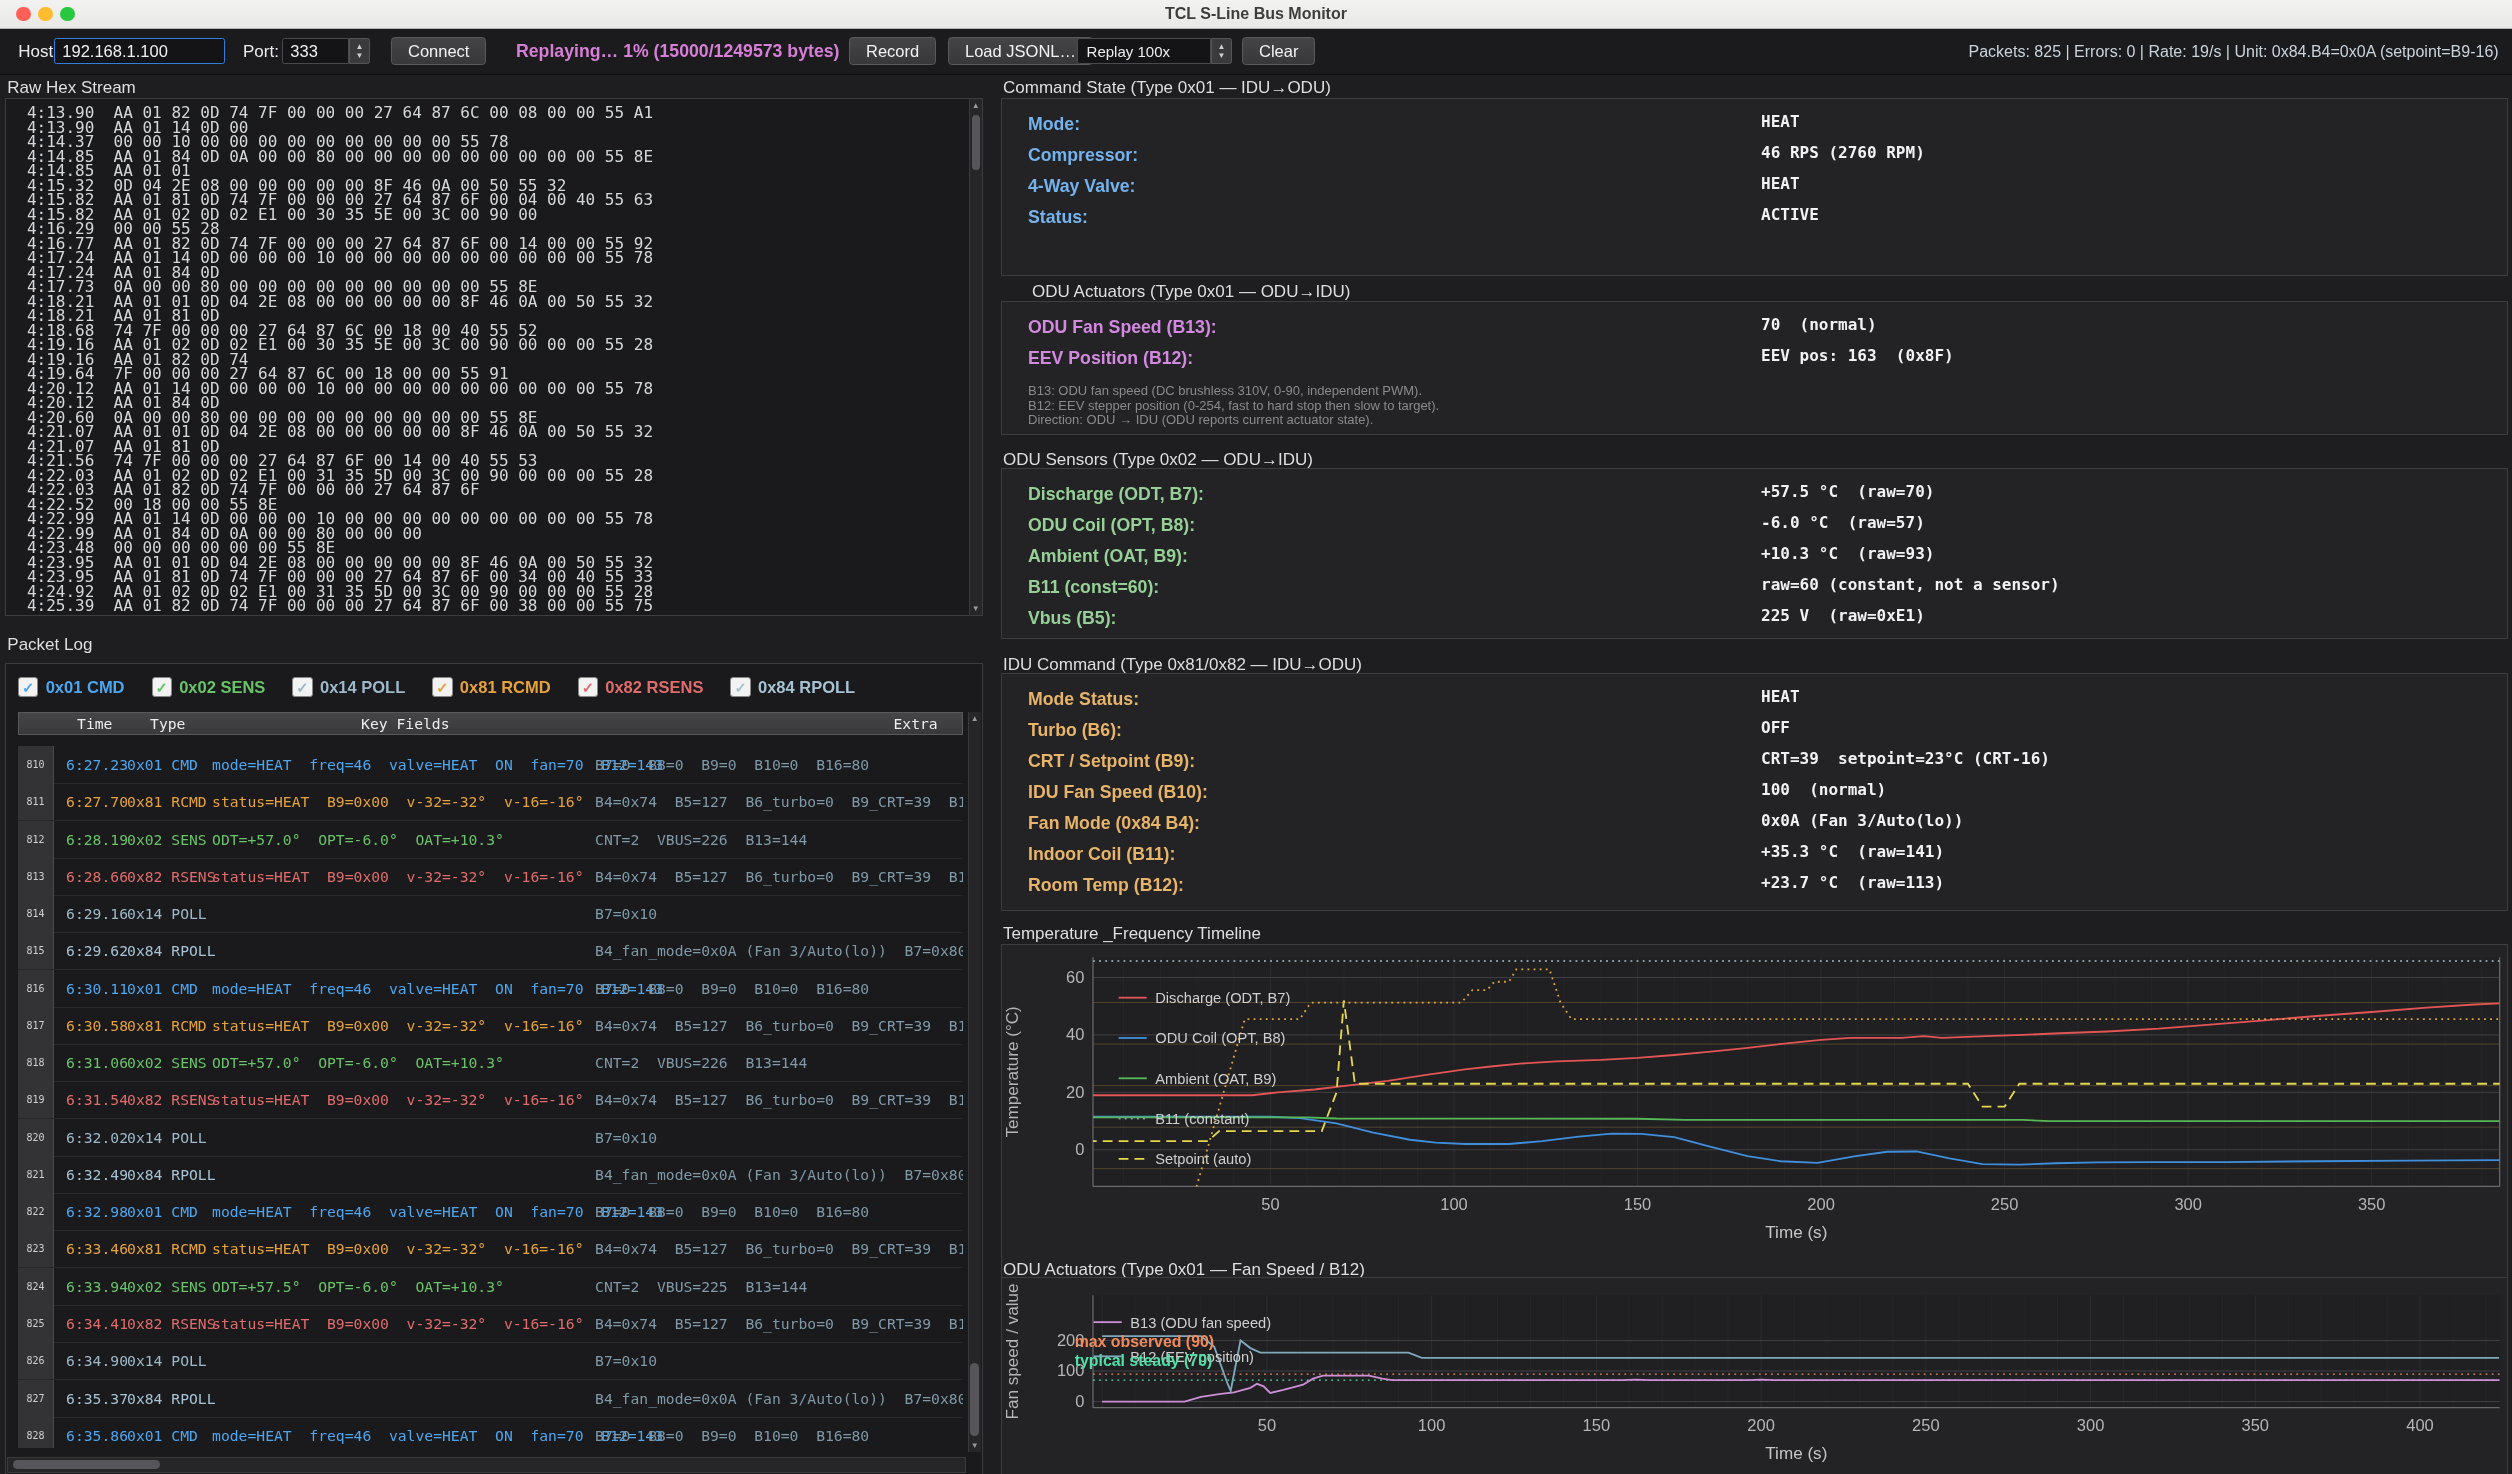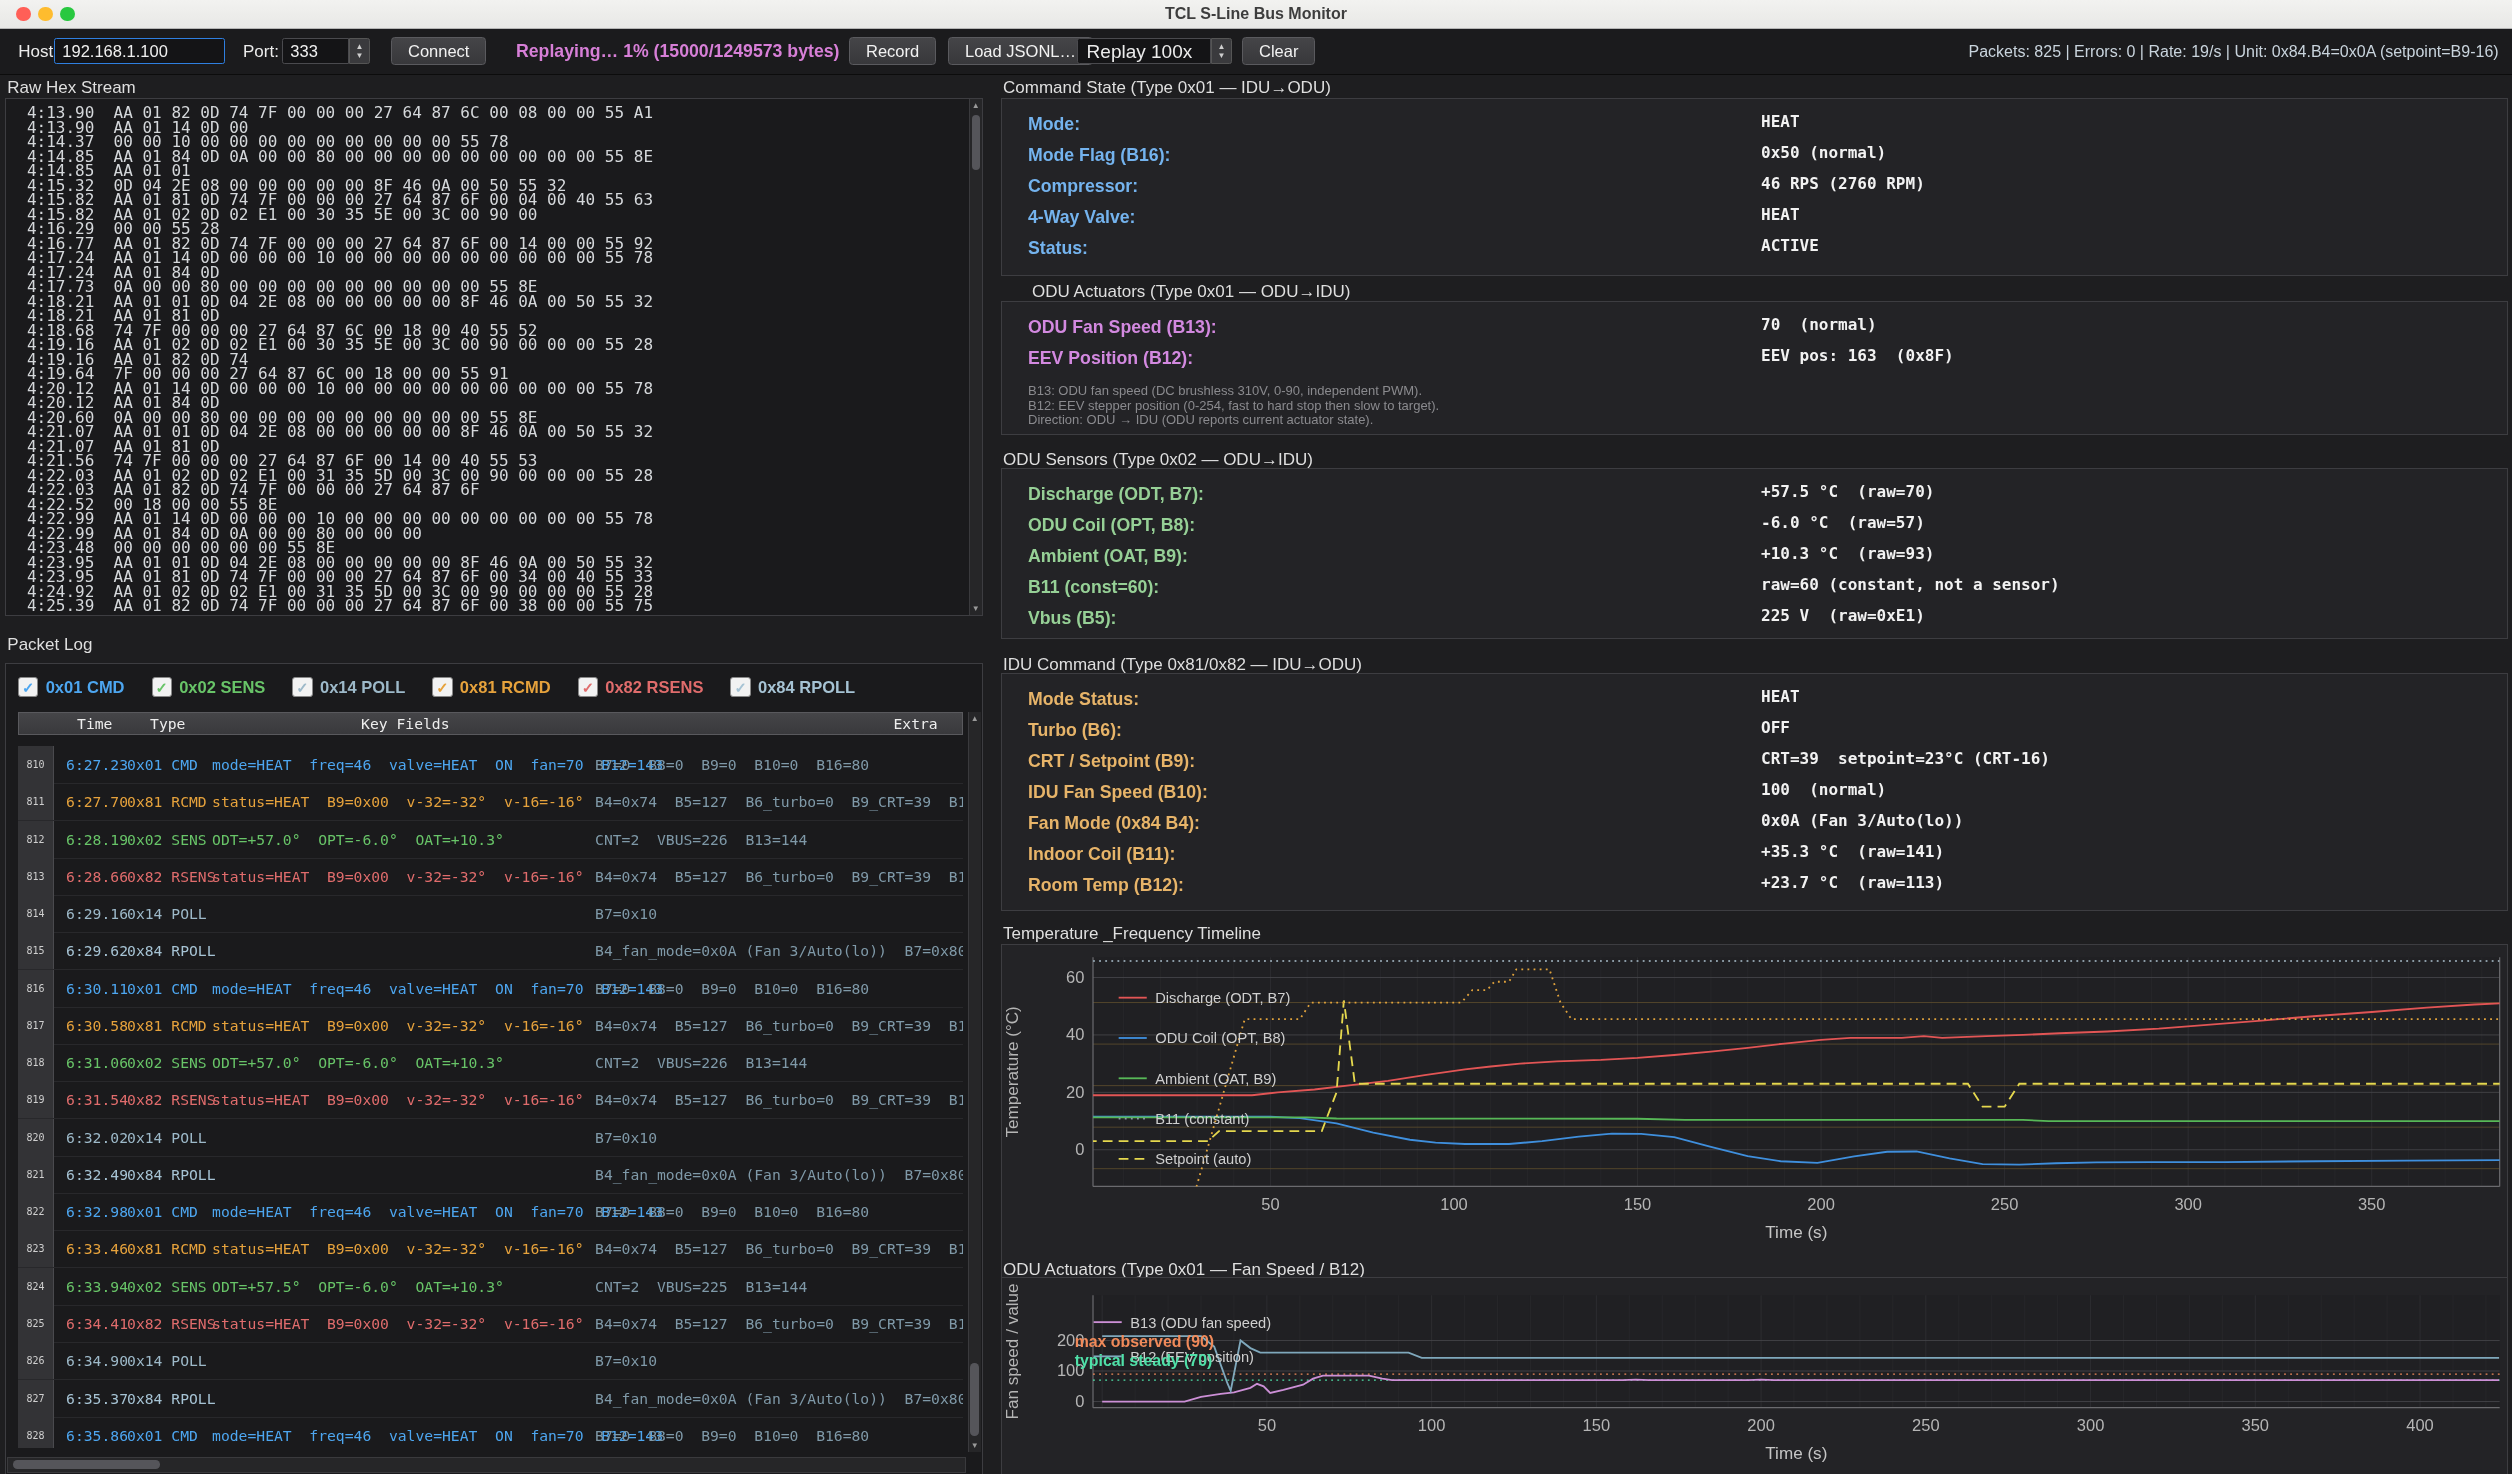--- a/index.html
+++ b/index.html
@@ -15,21 +15,21 @@
   
   #toolbar{left:0;top:29px;width:2512px;height:45px;background:#1b1b1d;border-bottom:0.6px solid #0c0c0c;}
   .tb-label{font-size:17px;color:#ececec;line-height:45px;}
   .tb-input{background:#141416;border:0.6px solid #4a4a4e;color:#f0f0f0;font-size:16.5px;padding:0 7.3px;height:26px;top:9.2px;box-sizing:border-box;}
   #host-input{left:54px;width:171px;border:1.8px solid #2f7fe0;border-radius:2.4px;}
   #port-input{left:282px;width:67px;border-radius:2.4px 0 0 2.4px;}
   .spinner{top:9.2px;width:21px;height:26px;background:#3a3a3d;border:0.6px solid #555;box-sizing:border-box;display:flex;flex-direction:column;align-items:center;justify-content:center;gap:1.2px;border-radius:0 2.4px 2.4px 0;}
   .spinner span{font-size:8px;color:#cfcfcf;line-height:7.3px;}
   .tb-btn{top:8px;height:28px;background:linear-gradient(#454548,#38383b);border:0.6px solid #5a5a5e;border-radius:3.7px;color:#f2f2f2;font-size:16.5px;text-align:center;box-sizing:border-box;padding:0 16px;line-height:27px;}
   #replay-status{left:516px;font-size:17.7px;font-weight:700;color:#d77fd7;line-height:45px;}
-  #replay-box{left:1077px;width:134px;background:#141416;border:0.6px solid #4a4a4e;border-radius:2.4px 0 0 2.4px;color:#ececec;font-size:19px;line-height:26px;padding:0 8.6px;height:26px;top:9.2px;box-sizing:border-box;}
+  #replay-box{left:1077px;width:134px;background:#141416;border:0.6px solid #4a4a4e;border-radius:2.4px 0 0 2.4px;color:#ececec;font-size:15px;line-height:26px;padding:0 8.6px;height:26px;top:9.2px;box-sizing:border-box;}
   #tb-stats{right:13.4px;font-size:16px;color:#c9d4dd;line-height:45px;}
   
   .sect{font-size:17px;color:#dfdfdf;}
   .panel{background:#232326;border:0.6px solid #3d3d41;box-sizing:border-box;}
   
   #hex-panel{left:4.9px;top:98px;width:978px;height:518px;background:#1a1a1c;}
   #hex-lines{left:21px;top:7.3px;right:24.4px;bottom:3.7px;overflow:hidden;font-family:"DejaVu Sans Mono",monospace;font-size:16px;line-height:14.5px;color:#d5d8db;white-space:pre;}
   .vscroll{width:12.2px;background:#262628;border-left:0.6px solid #3a3a3d;}
   .vscroll .arrow{width:12.2px;height:13.4px;text-align:center;font-size:8px;color:#9a9a9a;line-height:13.4px;}
   .vscroll .thumb{left:1.8px;width:8.6px;background:#55555a;border-radius:4.3px;}
@@ -282,24 +282,20 @@
     </div>
 </div>
 
 <div id="right-panels">
     <div class="sect abs" style="left: 1003px; top: 78px;">Command State (Type 0x01 — IDU→ODU)</div>
     <div class="panel abs" style="left: 1001px; top: 98px; width: 1507px; height: 178px;">
       <div class="info-rows">
         <div class="irow">
           <span class="lbl lbl-blue">Mode:</span>
           <span class="val v-salmon">HEAT</span>
-        </div>
-        <div class="irow">
-          <span class="lbl lbl-blue">Mode Flag (B16):</span>
-          <span class="val v-white">0x50 (normal)</span>
         </div>
         <div class="irow">
           <span class="lbl lbl-blue">Compressor:</span>
           <span class="val v-white">46 RPS (2760 RPM)</span>
         </div>
         <div class="irow">
           <span class="lbl lbl-blue">4-Way Valve:</span>
           <span class="val v-white">HEAT</span>
         </div>
         <div class="irow">

